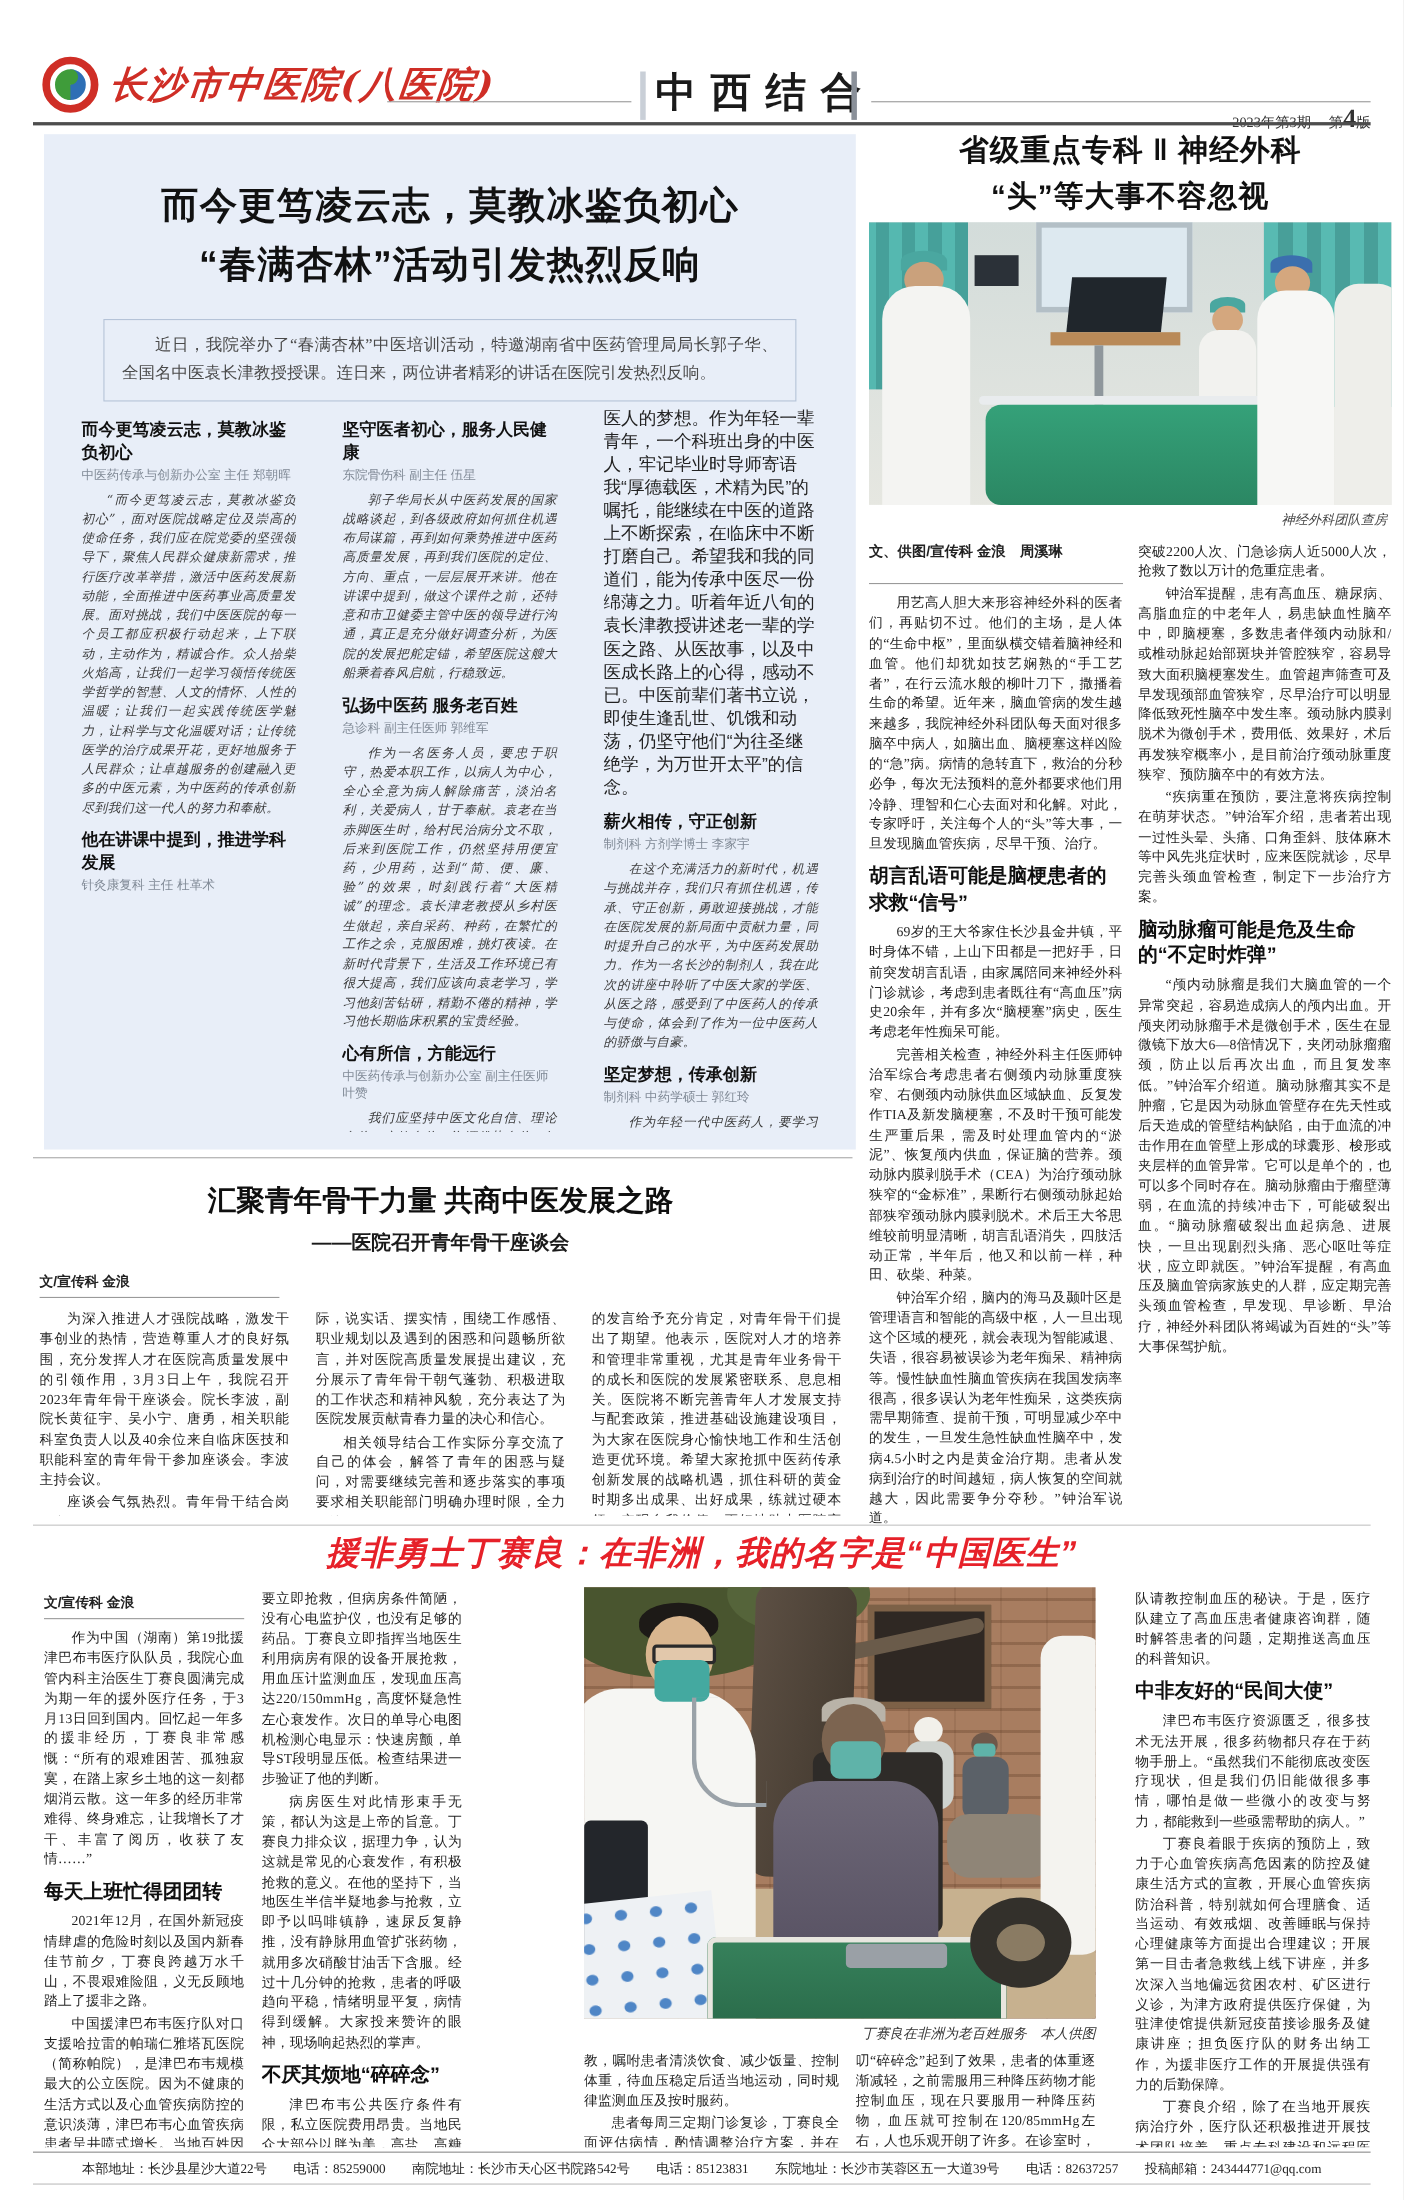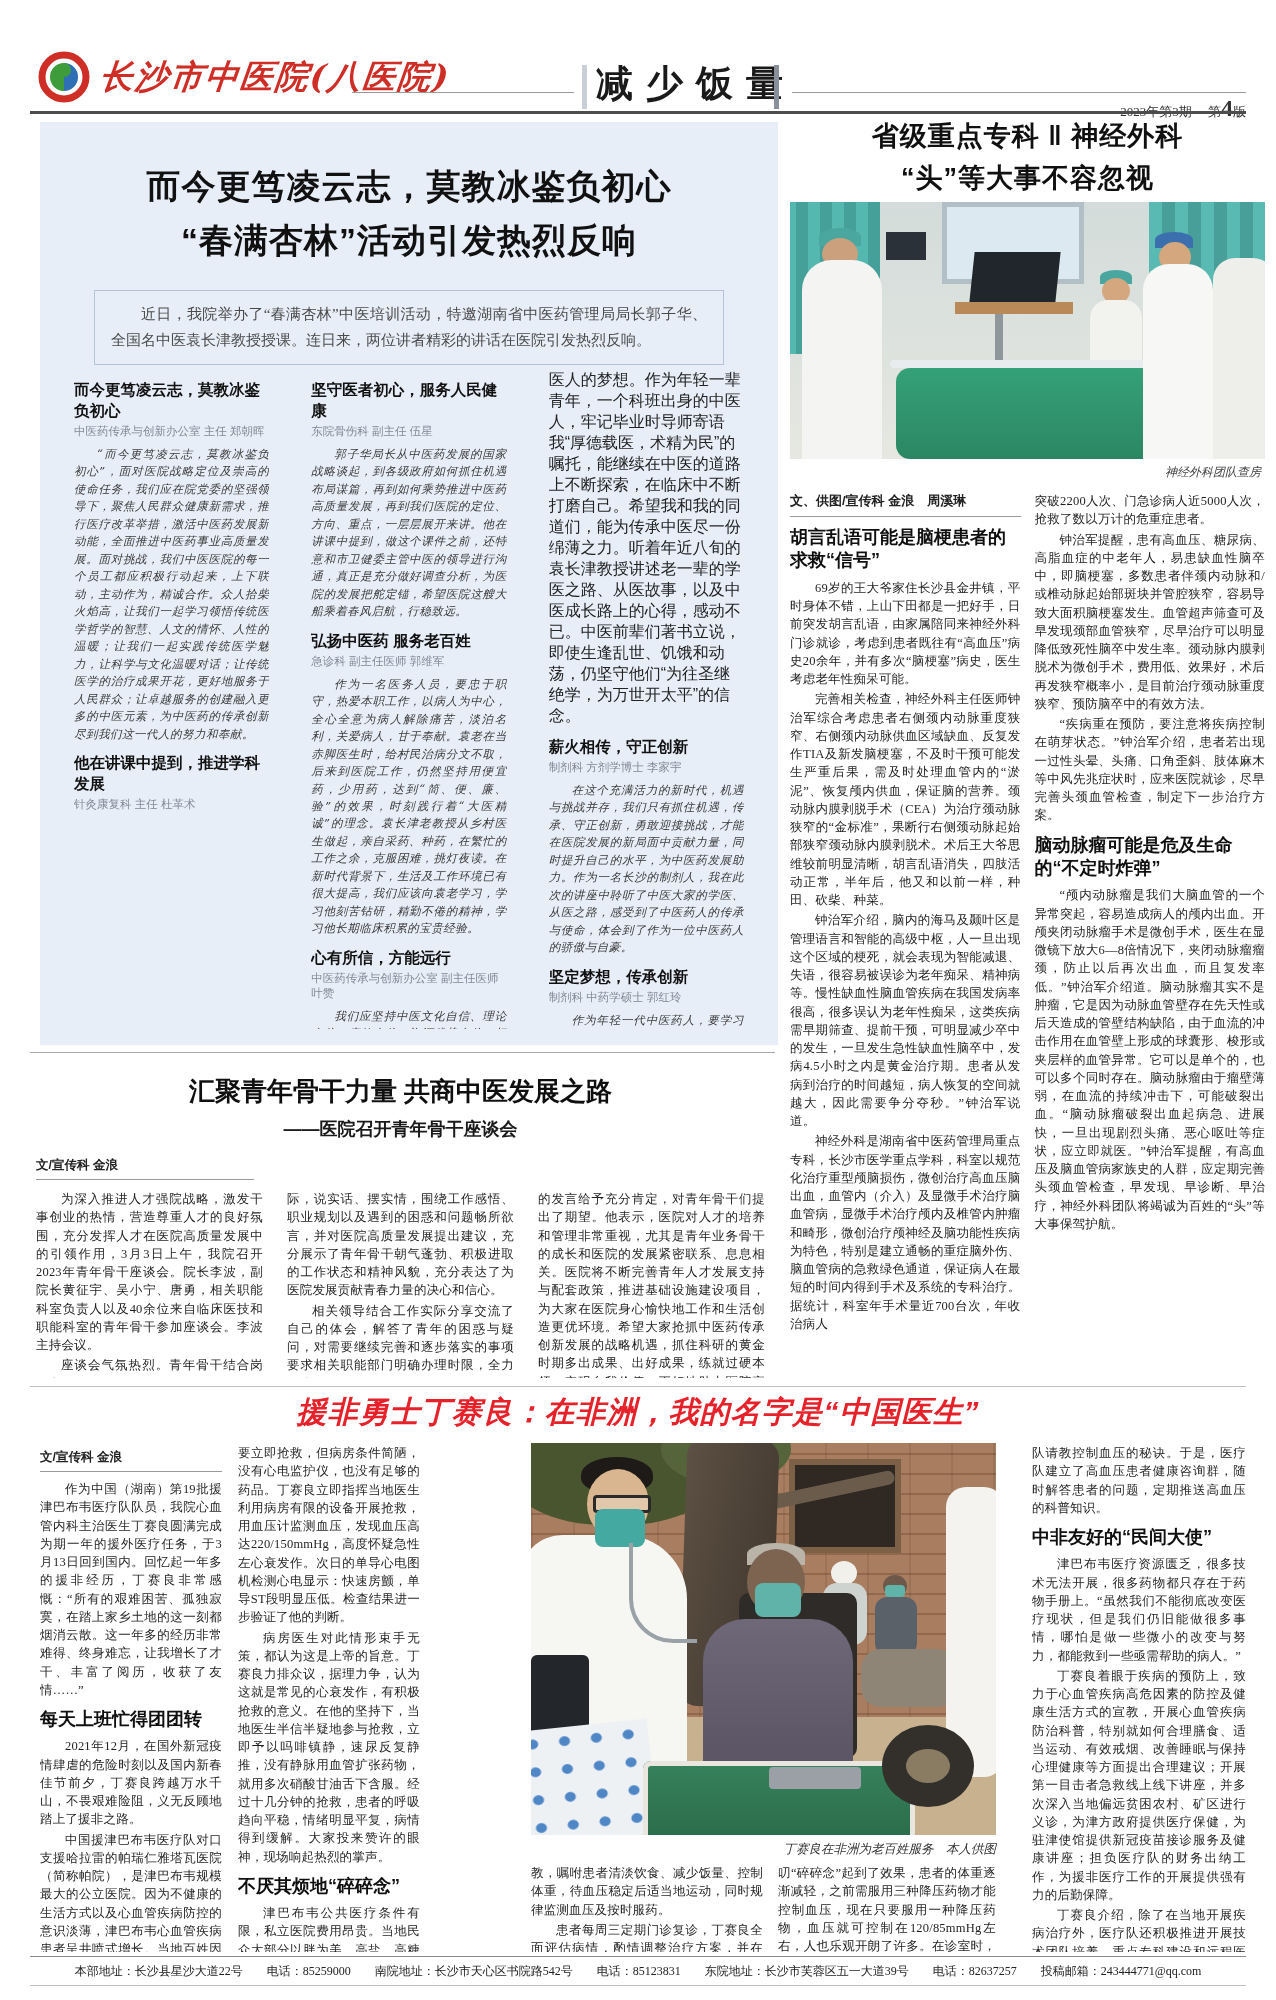--- a/index.html
+++ b/index.html
@@ -39,21 +39,21 @@
   .bb-col .it-para{font-family:"DejaVu Serif",serif;font-style:italic;font-size:11.5px;line-height:1.52;
                    color:#3a3a3a;text-align:justify;text-indent:2em;margin:2px 0 8px;letter-spacing:.5px;}
 
   
   .news .it-para,.news .it-cont{font-family:"Liberation Serif",serif;font-size:12.5px;line-height:1.46;
         color:#1f1f1f;text-align:justify;margin:0 0 2px;letter-spacing:.2px;}
   .news .it-para{text-indent:2em;}
   .news .it-cont{text-indent:0;}
   .news .it-subhead{font-size:18px;font-weight:700;color:#0f0f0f;margin:9px 0 6px;line-height:1.3;}
   .news .it-byline{font-size:13px;font-weight:bold;color:#222;border-bottom:1px solid #9a9a9a;
-                   padding-bottom:6px;margin-bottom:8px;}
+                   padding-bottom:20px;margin-bottom:8px;}
   .byline-rule{font-size:12.5px;font-weight:bold;color:#222;border-bottom:1px solid #9a9a9a;padding-bottom:5px;}
 
   
   #neuro{position:absolute;left:790px;top:118px;width:475px;}
   .n-h{text-align:center;font-weight:900;font-size:27px;color:#101010;letter-spacing:1px;}
   #n-h2{margin-top:6px;}
   #n-photo{position:absolute;left:0;top:84px;width:475px;height:257px;}
   #n-caption{position:absolute;left:0;top:346px;width:471px;text-align:right;font-family:"DejaVu Serif",serif;
              font-style:italic;font-size:12px;color:#444;}
   #n-cols{position:absolute;left:0;top:374px;width:475px;height:893px;display:flex;gap:14px;}
@@ -154,21 +154,21 @@
     <div id="emblem">
       <svg viewBox="0 0 52 52" width="52" height="52">
         <circle cx="26" cy="26" r="22" fill="none" stroke="#cf2e26" stroke-width="7"></circle>
         <path d="M26 12 a14 14 0 0 1 0 28 a7 7 0 0 1 0 -14 z" fill="#2e6fb5"></path>
         <path d="M26 40 a14 14 0 0 1 0 -28 a7 7 0 0 1 0 14 z" fill="#3f9c3a"></path>
       </svg>
     </div>
     <div id="brand">长沙市中医院(八医院)</div>
     <div id="hline-l" class="hline"></div>
     <div id="vbar-l" class="vbar"></div>
-    <div id="mast">减少饭量</div>
+    <div id="mast">中西结合</div>
     <div id="vbar-r" class="vbar"></div>
     <div id="hline-r" class="hline"></div>
     <div id="issue">
       <span>2023年第3期</span>　
       <span>第</span><span class="pgnum">4</span><span>版</span>
     </div>
   </div>
   <div id="hdr-rule"></div>
 
   <div id="bluebox">
@@ -229,20 +229,21 @@
       <div class="p w-staff1"></div>
       <div class="p w-cap2"></div>
       <div class="p w-head2"></div>
       <div class="p w-staff2"></div>
       <div class="p w-staff3"></div>
     </div>
     <div id="n-caption">神经外科团队查房</div>
     <div id="n-cols">
       <div class="n-col">
           <div class="it it-byline">文、供图/宣传科 金浪　周溪琳</div>
+          <div class="it it-para">用艺高人胆大来形容神经外科的医者们，再贴切不过。他们的主场，是人体的“生命中枢”，里面纵横交错着脑神经和血管。他们却犹如技艺娴熟的“手工艺者”，在行云流水般的柳叶刀下，撒播着生命的希望。近年来，脑血管病的发生越来越多，我院神经外科团队每天面对很多脑卒中病人，如脑出血、脑梗塞这样凶险的“急”病。病情的急转直下，救治的分秒必争，每次无法预料的意外都要求他们用冷静、理智和仁心去面对和化解。对此，专家呼吁，关注每个人的“头”等大事，一旦发现脑血管疾病，尽早干预、治疗。</div>
           <div class="it it-subhead">胡言乱语可能是脑梗患者的求救“信号”</div>
           <div class="it it-para">69岁的王大爷家住长沙县金井镇，平时身体不错，上山下田都是一把好手，日前突发胡言乱语，由家属陪同来神经外科门诊就诊，考虑到患者既往有“高血压”病史20余年，并有多次“脑梗塞”病史，医生考虑老年性痴呆可能。</div>
           <div class="it it-para">完善相关检查，神经外科主任医师钟治军综合考虑患者右侧颈内动脉重度狭窄、右侧颈内动脉供血区域缺血、反复发作TIA及新发脑梗塞，不及时干预可能发生严重后果，需及时处理血管内的“淤泥”、恢复颅内供血，保证脑的营养。颈动脉内膜剥脱手术（CEA）为治疗颈动脉狭窄的“金标准”，果断行右侧颈动脉起始部狭窄颈动脉内膜剥脱术。术后王大爷思维较前明显清晰，胡言乱语消失，四肢活动正常，半年后，他又和以前一样，种田、砍柴、种菜。</div>
           <div class="it it-para">钟治军介绍，脑内的海马及颞叶区是管理语言和智能的高级中枢，人一旦出现这个区域的梗死，就会表现为智能减退、失语，很容易被误诊为老年痴呆、精神病等。慢性缺血性脑血管疾病在我国发病率很高，很多误认为老年性痴呆，这类疾病需早期筛查、提前干预，可明显减少卒中的发生，一旦发生急性缺血性脑卒中，发病4.5小时之内是黄金治疗期。患者从发病到治疗的时间越短，病人恢复的空间就越大，因此需要争分夺秒。”钟治军说道。</div>
           <div class="it it-para">神经外科是湖南省中医药管理局重点专科，长沙市医学重点学科，科室以规范化治疗重型颅脑损伤，微创治疗高血压脑出血，血管内（介入）及显微手术治疗脑血管病，显微手术治疗颅内及椎管内肿瘤和畸形，微创治疗颅神经及脑功能性疾病为特色，特别是建立通畅的重症脑外伤、脑血管病的急救绿色通道，保证病人在最短的时间内得到手术及系统的专科治疗。据统计，科室年手术量近700台次，年收治病人</div>
         </div>
       <div class="n-col">
           <div class="it it-cont">突破2200人次、门急诊病人近5000人次，抢救了数以万计的危重症患者。</div>
           <div class="it it-para">钟治军提醒，患有高血压、糖尿病、高脂血症的中老年人，易患缺血性脑卒中，即脑梗塞，多数患者伴颈内动脉和/或椎动脉起始部斑块并管腔狭窄，容易导致大面积脑梗塞发生。血管超声筛查可及早发现颈部血管狭窄，尽早治疗可以明显降低致死性脑卒中发生率。颈动脉内膜剥脱术为微创手术，费用低、效果好，术后再发狭窄概率小，是目前治疗颈动脉重度狭窄、预防脑卒中的有效方法。</div>
           <div class="it it-para">“疾病重在预防，要注意将疾病控制在萌芽状态。”钟治军介绍，患者若出现一过性头晕、头痛、口角歪斜、肢体麻木等中风先兆症状时，应来医院就诊，尽早完善头颈血管检查，制定下一步治疗方案。</div>

